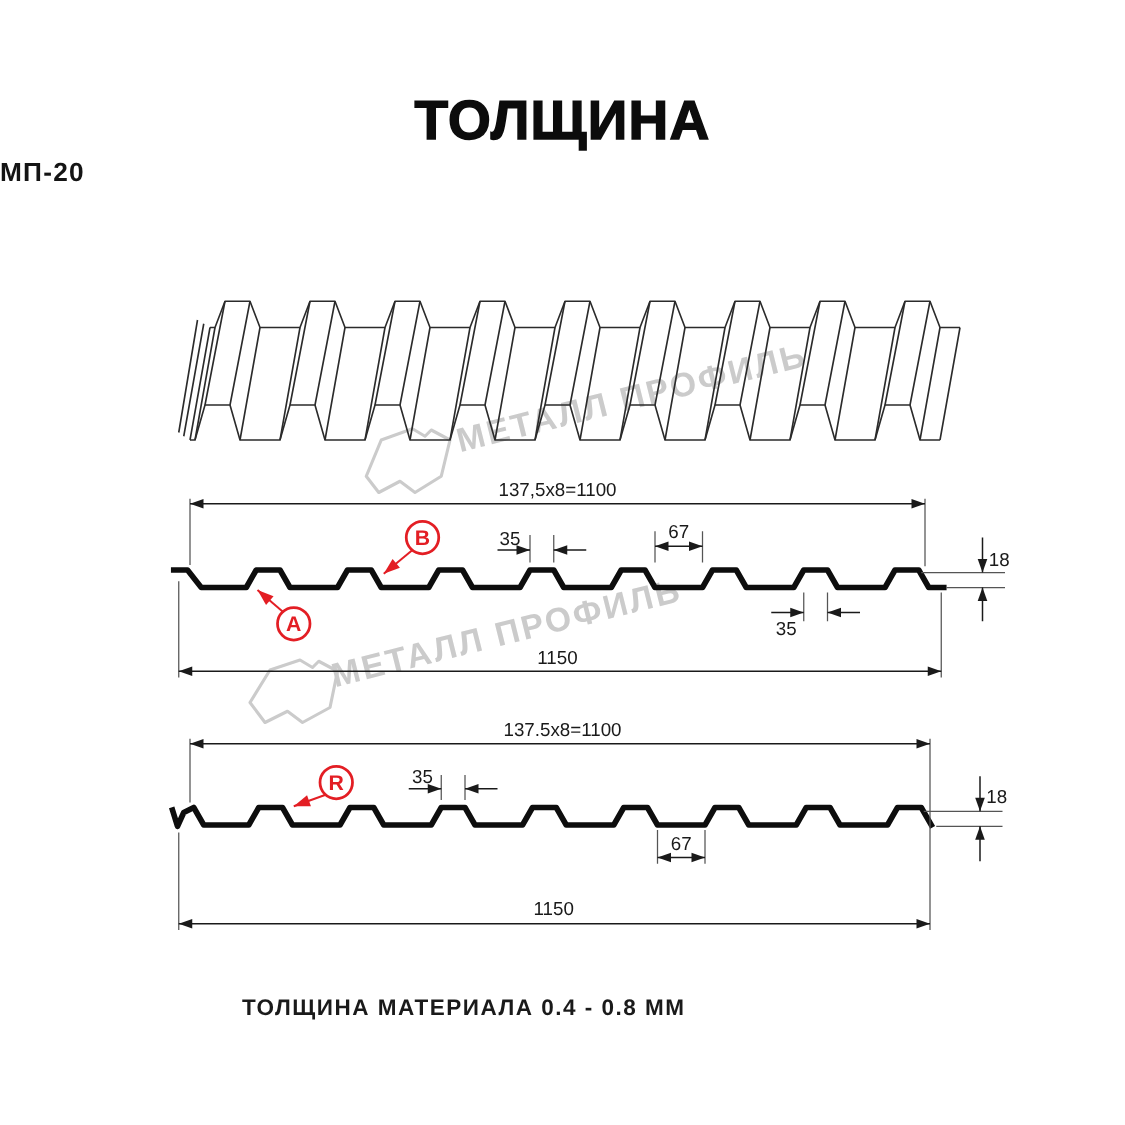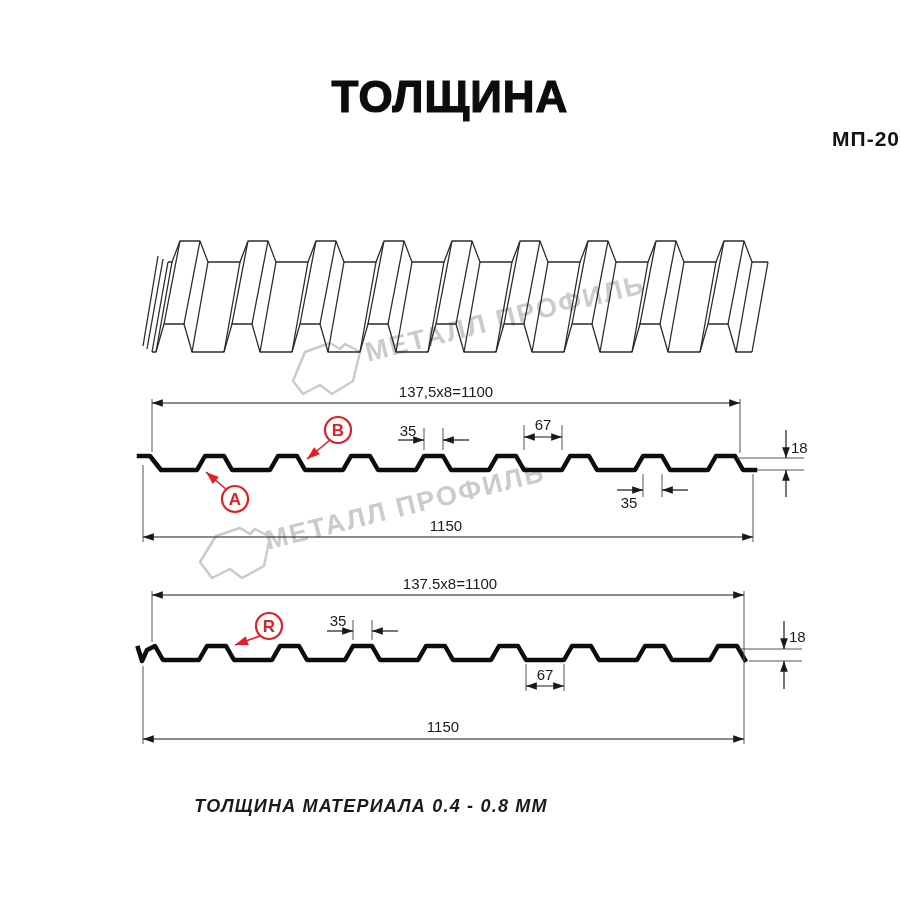--- a/index.html
+++ b/index.html
@@ -1,24 +1,24 @@
 <!DOCTYPE html>
 <html><head>
 <meta charset="utf-8">
 <style>
   html,body{margin:0;padding:0;background:#ffffff;}
   #stage{position:relative;width:900px;height:900px;background:#fff;overflow:hidden;
          font-family:"Liberation Sans", sans-serif;}
   .title{position:absolute;left:0;top:72px;width:900px;text-align:center;
          font-size:44px;font-weight:700;letter-spacing:1px;color:#0c0c0c;
          -webkit-text-stroke:1.2px #0c0c0c;}
-  .subtitle{position:absolute;left:0;top:127px;width:900px;text-align:right;
+  .subtitle{position:absolute;left:0;top:127px;width:900px;text-align:left;
          font-size:21px;font-weight:600;letter-spacing:1px;color:#141414;}
   .caption{position:absolute;left:0;top:796px;width:742px;text-align:center;
-         font-size:18px;font-weight:700;letter-spacing:1.2px;color:#1a1a1a;font-style:italic;}
+         font-size:18px;font-weight:700;letter-spacing:1.2px;color:#1a1a1a;}
   .wm-text{position:absolute;font-weight:700;font-size:27px;letter-spacing:2px;
          color:#cbcbcb;transform:rotate(-14deg);transform-origin:0 50%;white-space:nowrap;}
   #wm1{left:366px;top:338px;}
   #wm2{left:266px;top:526px;}
   svg{position:absolute;left:0;top:0;}
   .prof{stroke:#0d0d0d;stroke-width:4.5;fill:none;stroke-linejoin:round;stroke-linecap:square;}
   .t3d{stroke:#2b2b2b;stroke-width:1.3;fill:none;stroke-linejoin:round;}
   .ext{stroke:#555;stroke-width:1;fill:none;}
   .dim{stroke:#1a1a1a;stroke-width:1.2;fill:none;}
   .dimtxt{font-family:"Liberation Sans",sans-serif;font-size:15px;fill:#1a1a1a;}

